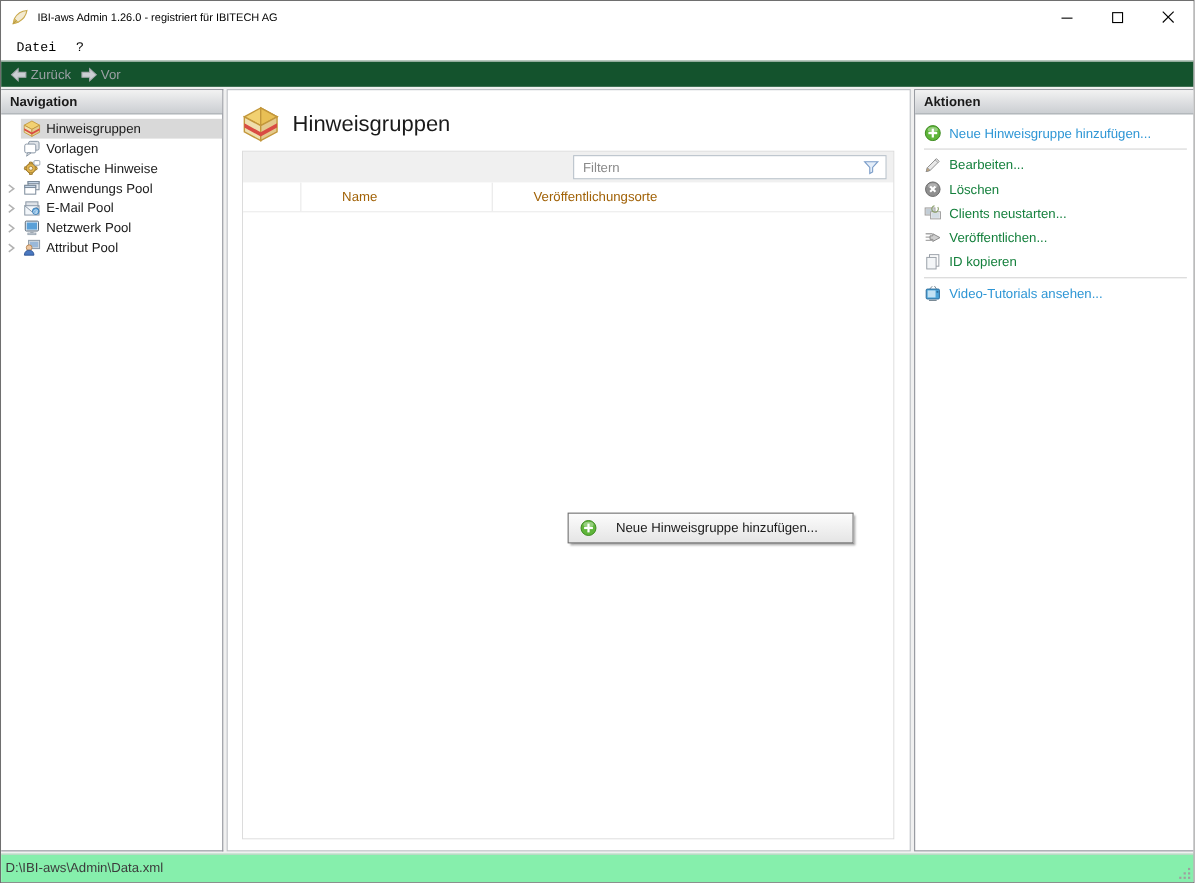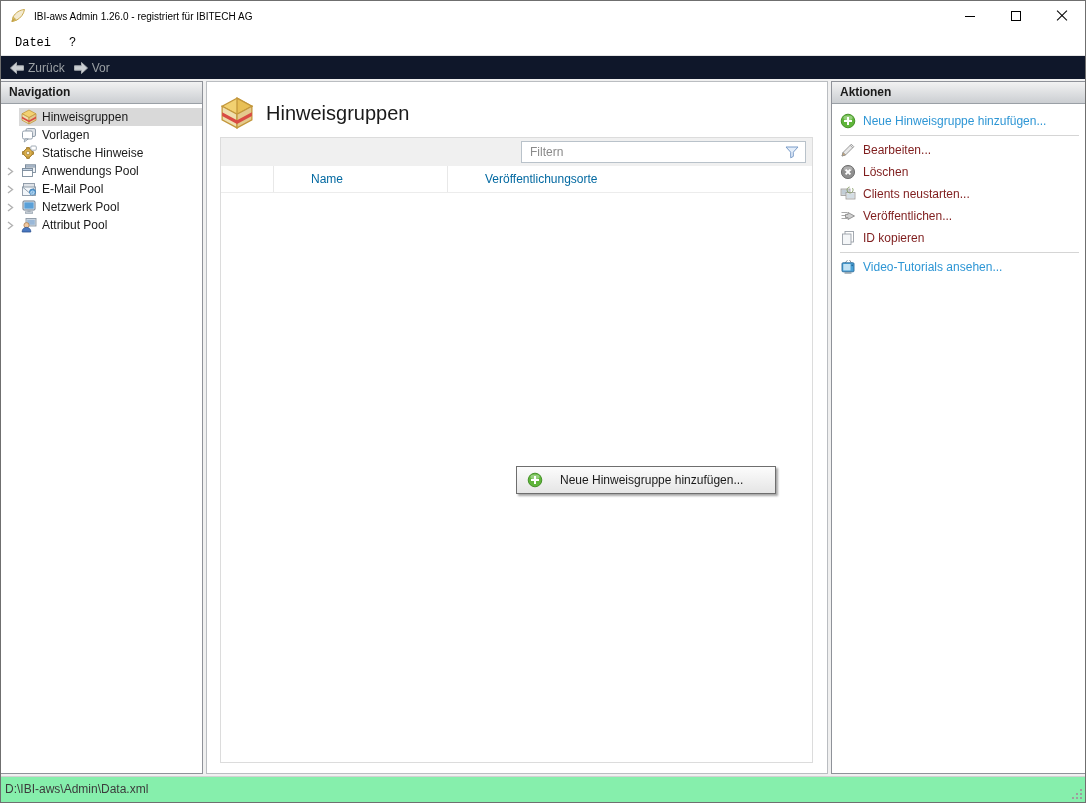--- a/index.html
+++ b/index.html
@@ -20,21 +20,21 @@
   .glyph-close:before,.glyph-close:after { content:""; position:absolute; left:-1px; top:5px; width:14px; height:1px; background:#000; }
   .glyph-close:before { transform:rotate(45deg); }
   .glyph-close:after { transform:rotate(-45deg); }
 
   
   .menubar { position:absolute; top:30px; left:0; right:0; height:24px; background:#fff; display:flex; align-items:center;font-family:Liberation Mono, monospace; }
   .menu-item { padding:0 9px; height:100%; display:flex; align-items:center; color:#000; }
   .menu-item:first-child { margin-left:5px; }
 
   
-  .toolbar { position:absolute; top:54px; left:0; right:0; height:24px; background:#0f172a; border-top:1px solid #e6e6e6; display:flex; align-items:flex-end; }
+  .toolbar { position:absolute; top:54px; left:0; right:0; height:24px; background:#14532d; border-top:1px solid #e6e6e6; display:flex; align-items:flex-end; }
   .tool-btn { display:flex; align-items:center; height:100%; padding:0 4px; color:#9ba0a4; }
   .tool-btn:first-child { margin-left:4px; }
   .tool-btn svg { margin-right:3px; }
 
   
   .content-bg { position:absolute; top:78px; left:0; right:0; bottom:26px; background:#f0f0f0; }
 
   
   .panel-header { height:22px; line-height:21px; padding-left:8px; font-weight:bold; color:#1a1a1a;
     background:linear-gradient(#f2f2f2,#cbced2); border-bottom:1px solid #9aa0a6; }
@@ -56,38 +56,38 @@
   .main-title { font-size:20px; color:#1a1a1a; }
 
   .list-container { position:absolute; left:13px; right:14px; top:55px; bottom:10px; border:1px solid #dcdcdc; background:#fff; }
   .filter-band { height:28px; background:#f0f0f0; display:flex; align-items:center; justify-content:flex-end; padding-right:6px; }
   .filter-box { width:285px; height:22px; background:#fff; border:1px solid #b9c2ca; display:flex; align-items:center; }
   .filter-box input { flex:1; border:none; outline:none; background:transparent; font-family:"Liberation Sans",sans-serif; font-size:12px; color:#6e6e6e; padding-left:8px; height:100%; }
   .filter-box input::placeholder { color:#8a8a8a; opacity:1; }
   .filter-funnel { width:16px; height:16px; margin-right:5px; flex:0 0 16px; }
 
   .table-header { height:27px; display:flex; border-bottom:1px solid #ececec; background:#fff; }
-  .th { line-height:26px; padding-left:6px; color:#0369a1;margin-left:31px; }
+  .th { line-height:26px; padding-left:6px; color:#a16207;margin-left:31px; }
   .th-select { width:22px; border-right:1px solid #e8e8e8; }
   .th-name { width:143px; border-right:1px solid #e8e8e8; }
   .th-orte { flex:1; }
   .table-body { position:absolute; top:56px; left:0; right:0; bottom:0; background:#fff; }
 
   .floating-button { position:absolute; left:515px; top:465px; width:260px; height:28px;
     background:linear-gradient(#fcfcfc,#e5e5e5); border:1px solid #6e6e6e;
     box-shadow:2px 2px 2px rgba(0,0,0,0.35); display:flex; align-items:center; cursor:default; }
   .floating-button .aicon { width:16px; height:16px; margin-left:10px; }
   .floating-button .fb-label { margin-left:17px; color:#1a1a1a; }
 
   
   .actions-panel { position:absolute; left:830px; width:255px; top:80px; bottom:28px; background:#fff; border:1px solid #8f9299; }
   .action-list { padding:6px 4px 0 8px; }
   .action-item { height:22px; display:flex; align-items:center; cursor:default; }
   .action-item .aicon { width:16px; height:16px; margin-right:7px; flex:0 0 16px; }
-  .action-label { color:#7f1d1d; white-space:nowrap; }
+  .action-label { color:#15803d; white-space:nowrap; }
   .action-item.link .action-label { color:#2e96d5; }
   .action-sep { border-top:1px solid #d5d5d5; margin:3px 2px 3px 0; }
 
   
   .statusbar { position:absolute; left:0; right:0; bottom:0; height:26px; background:#86efac; border-top:1px solid #d2d2d2; }
   .status-text { position:absolute; left:4px; top:0; line-height:25px; color:#3c3c3c; }
   .resize-grip { position:absolute; right:2px; bottom:2px; width:12px; height:12px; }
 
   .aicon svg, .nicon svg, .big-icon svg, .filter-funnel svg, .app-icon svg { display:block; width:100%; height:100%; }
 </style>

